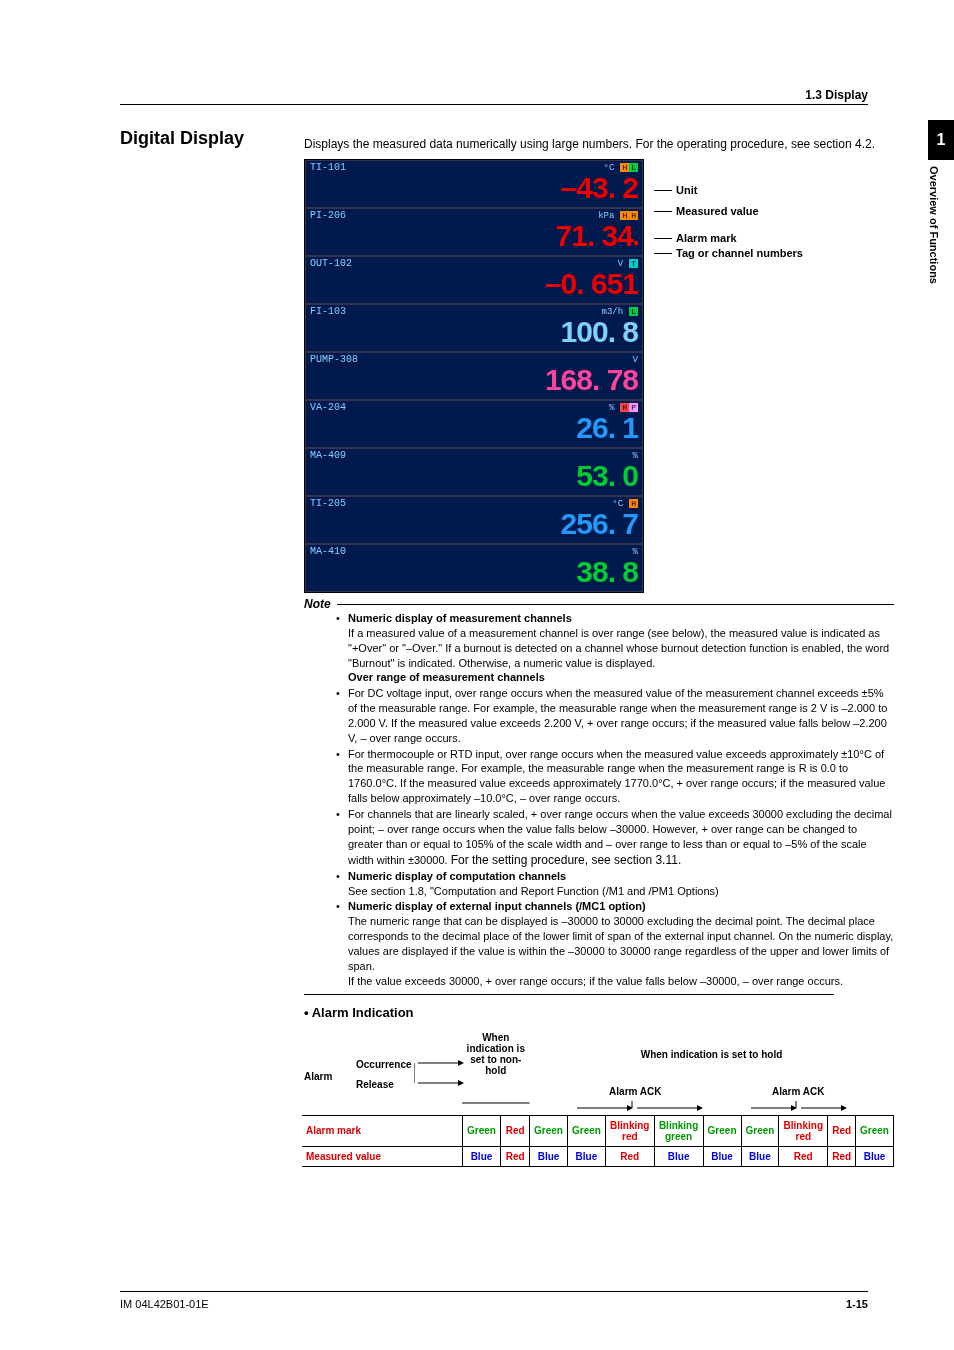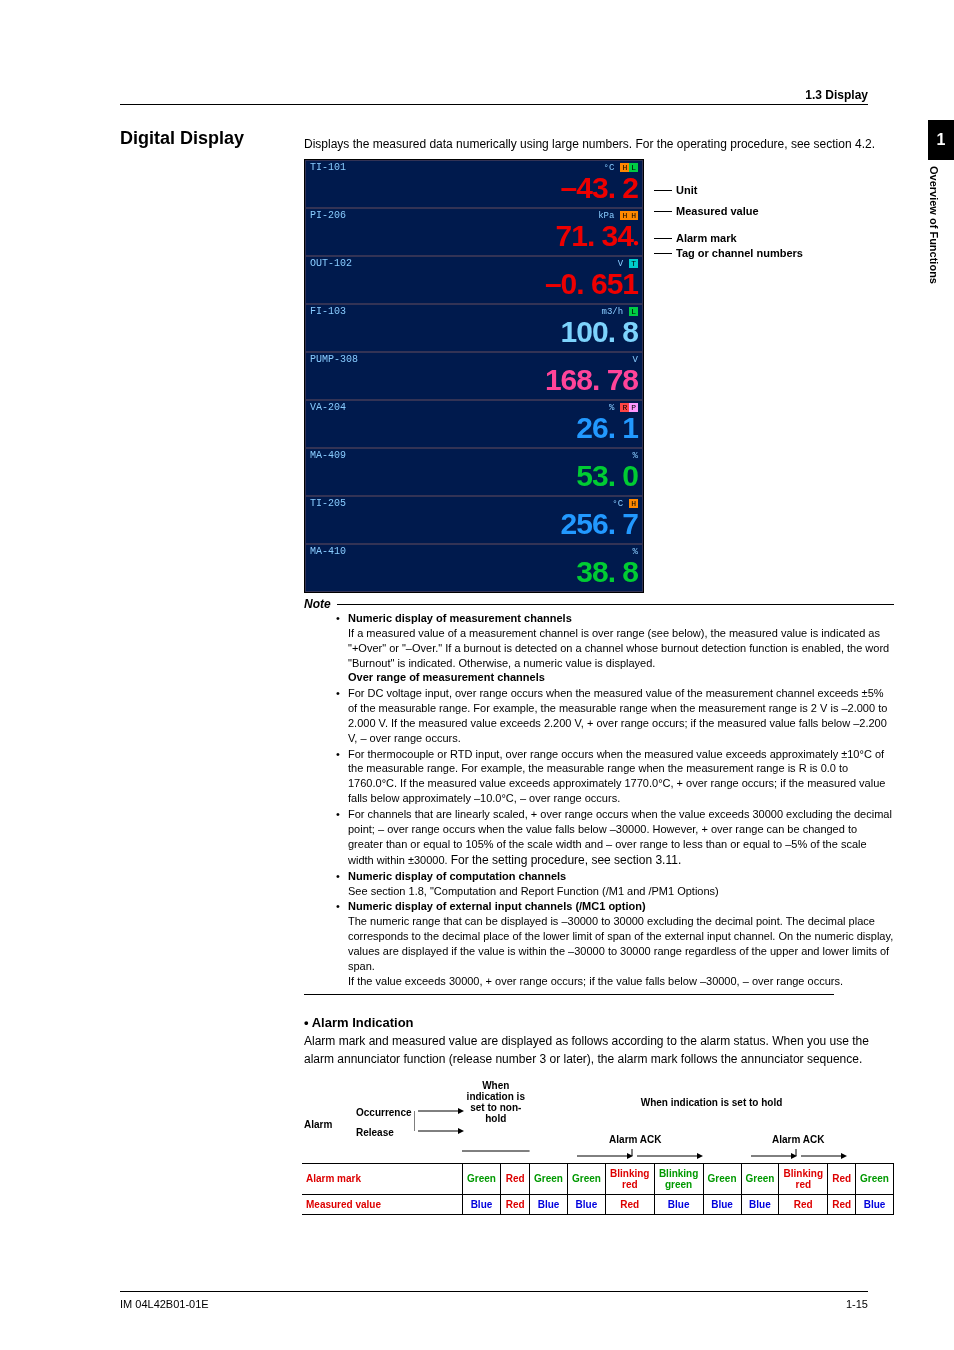--- a/index.html
+++ b/index.html
@@ -44,21 +44,21 @@
   .co3 { margin-top: 16px; }
   .co4 { margin-top: 4px; }
   .note-hdr { margin-left: 184px; font-style: italic; font-weight: bold; font-size: 12px; margin-top: 4px; display:flex; align-items:center; gap:6px;}
   .note-hdr .nline { flex:1; height:1px; background:#000; }
   .note-body { margin-left: 216px; font-size: 11px; line-height: 1.35; }
   .note-body .b { font-weight: bold; }
   .note-body ul { list-style: none; padding:0; }
   .note-body li { position:relative; padding-left:12px; margin-bottom:1px;}
   .note-body li::before { content:"•"; position:absolute; left:0; }
   .note-end { margin-left:184px; height:1px; background:#000; margin-top:6px; margin-right:60px;}
-  .sec { margin-left: 184px; margin-top: 20px; }
+  .sec { margin-left: 184px; margin-top: 10px; }
   .sec .h { font-weight: bold; font-size: 13px; }
   .sec .p { font-size: 12px; line-height: 1.5; margin-top:2px; }
   .alarm-tbl-wrap { margin-left:182px; margin-top:8px; font-size:10px; font-weight:bold; }
   .at { border-collapse: collapse; }
   .at td, .at th { border:1px solid #000; padding:4px 4px; text-align:center; vertical-align:middle; font-size:10px; font-weight:bold; line-height:1.1;}
   .at .nob { border:none; }
   .at .redt { color:#d00; }
   .at .bluet { color:#00d; }
   .at .greent { color:#090; }
   .at .bl-left { border-left:1px dashed #000;}
@@ -180,21 +180,20 @@
       <li>For thermocouple or RTD input, over range occurs when the measured value exceeds approximately ±10°C of the measurable range. For example, the measurable range when the measurement range is R is 0.0 to 1760.0°C. If the measured value exceeds approximately 1770.0°C, + over range occurs; if the measured value falls below approximately –10.0°C, – over range occurs.</li>
       <li><span style="font-size:11px">For channels that are linearly scaled, + over range occurs when the value exceeds 30000 excluding the decimal point; – over range occurs when the value falls below –30000. However, + over range can be changed to greater than or equal to 105% of the scale width and – over range to less than or equal to –5% of the scale width within ±30000. </span><span style="font-size:12px">For the setting procedure, see section 3.11.</span></li>
       <li><span class="b">Numeric display of computation channels</span><br><span>See section 1.8, "Computation and Report Function (/M1 and /PM1 Options)</span></li>
       <li><span class="b">Numeric display of external input channels (/MC1 option)</span><br><span>The numeric range that can be displayed is –30000 to 30000 excluding the decimal point. The decimal place corresponds to the decimal place of the lower limit of span of the external input channel. On the numeric display, values are displayed if the value is within the –30000 to 30000 range regardless of the upper and lower limits of span.</span><br><span>If the value exceeds 30000, + over range occurs; if the value falls below –30000, – over range occurs.</span></li>
     </ul>
   </div>
   <div class="note-end"></div>
 
   <div class="sec">
     <div class="h">•  Alarm Indication</div>
-    <div class="p">Alarm mark and measured value are displayed as follows according to the alarm status. When you use the alarm annunciator function (release number 3 or later), the alarm mark follows the annunciator sequence.</div>
   </div>
 
   <div class="alarm-tbl-wrap">
     <table class="at">
       <tbody>
           <tr>
         <td class="nob" rowspan="3" style="width:160px; position:relative; text-align:left; vertical-align:top; padding:0;">
           <div style="height:16px;"></div>
         </td>
         <td class="nob" colspan="2">
@@ -281,15 +280,15 @@
           <polygon points="44,23 50,26 44,29" fill="#000"></polygon>
         <line x1="0" y1="6" x2="0" y2="26" stroke="#000"></line>
       </svg>
     </div>
     <div style="height:72px;"></div>
   </div>
 
   <div class="footer-line"></div>
   <div class="footer">
     <span>IM 04L42B01-01E</span>
-    <span style="font-weight:normal;">1-15</span>
+    <span style="font-weight:bold;">1-15</span>
   </div>
 </div>
 
 </body></html>

